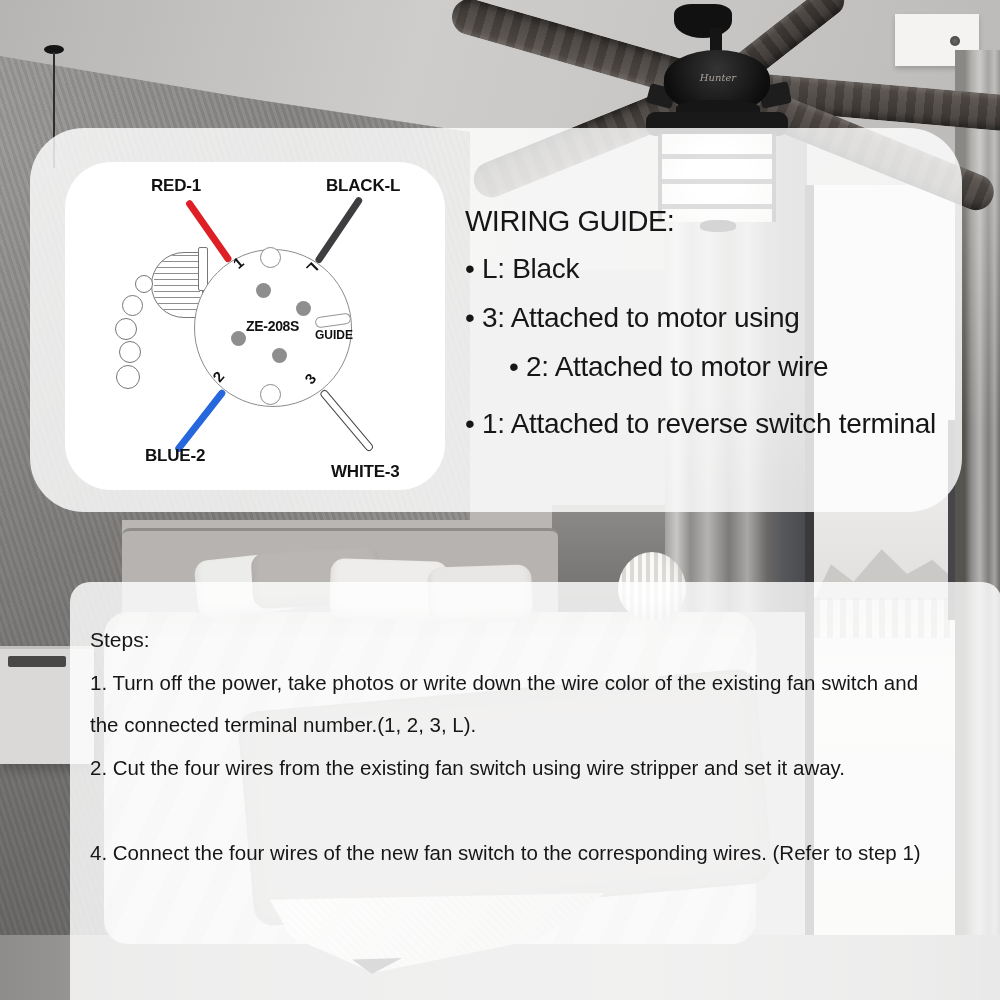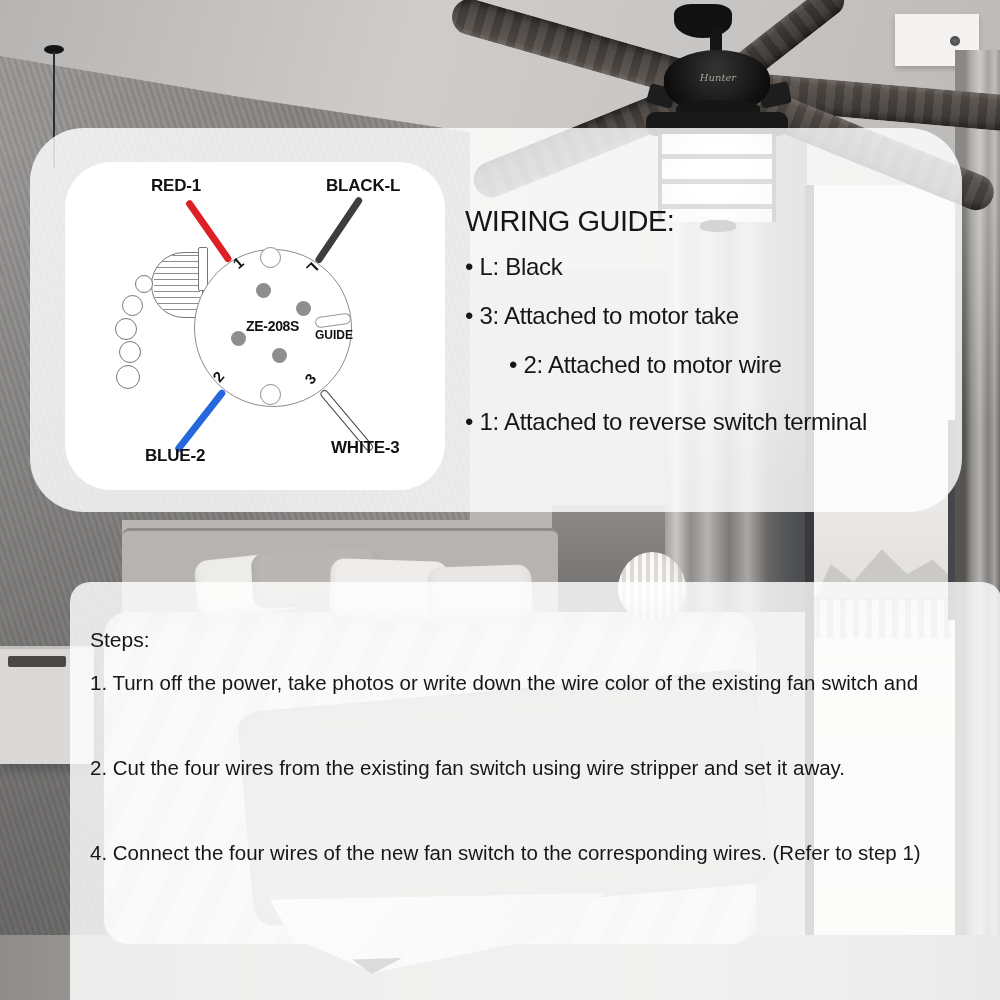--- a/index.html
+++ b/index.html
@@ -112,21 +112,21 @@
   
   .panel{background:rgba(255,255,255,.82);}
   .top-panel{left:30px;top:128px;width:932px;height:384px;border-radius:54px;}
   .steps-panel{left:30px;top:582px;width:932px;height:436px;border-radius:20px;margin-left:40px;}
   .diagram-card{left:35px;top:34px;width:380px;height:328px;border-radius:46px;
     background:rgba(255,255,255,.97);}
 
   
   .wire-label{font-weight:bold;font-size:17px;color:#111;letter-spacing:-.2px;white-space:nowrap;}
   .lbl-red{left:86px;top:14px;}  .lbl-black{left:261px;top:14px;}
-  .lbl-blue{left:80px;top:284px;} .lbl-white{left:266px;top:276px;}
+  .lbl-blue{left:80px;top:284px;} .lbl-white{left:266px;top:300px;}
   .wire{height:7px;border-radius:4px;transform-origin:0 50%;}
   .wire-red{left:165px;top:96px;width:74px;background:#df1f26;transform:rotate(235deg);}
   .wire-black{left:252px;top:97px;width:78px;background:#3e3e40;transform:rotate(-56deg);}
   .wire-blue{left:159px;top:225px;width:77px;background:#2767dd;transform:rotate(128deg);}
   .wire-white{left:257px;top:225px;width:77px;height:8px;background:#fff;
     border:1.2px solid #4a4a4a;transform:rotate(50deg);}
   .switch-circle{left:129px;top:87px;width:158px;height:158px;border-radius:50%;
     background:#fff;border:1.6px solid #8b8b8b;}
   .screw-hole{width:21px;height:21px;border-radius:50%;background:#fff;border:1.6px solid #8b8b8b;}
   .hole-top{left:195px;top:85px;} .hole-bottom{left:195px;top:222px;}
@@ -151,21 +151,21 @@
     border:1.5px solid #777;border-radius:2px;}
   .bead{border-radius:50%;background:#fff;border:1.6px solid #777;}
   .bead-1{left:70px;top:113px;width:18px;height:18px;}
   .bead-2{left:57px;top:133px;width:21px;height:21px;}
   .bead-3{left:50px;top:156px;width:22px;height:22px;}
   .bead-4{left:54px;top:179px;width:22px;height:22px;}
   .bead-5{left:51px;top:203px;width:24px;height:24px;}
 
   
   .guide-title{left:465px;top:205px;font-size:29px;letter-spacing:-.5px;color:#161616;white-space:nowrap;}
-  .guide-bullet{left:465px;font-size:24px;letter-spacing:-.3px;color:#161616;white-space:nowrap;text-align:center;}
+  .guide-bullet{left:465px;font-size:28px;letter-spacing:-.3px;color:#161616;white-space:nowrap;text-align:center;}
   .gb-0{top:253px;} .gb-1{top:302px;} .gb-2{top:351px;margin-left:44px;} .gb-3{top:400px;margin-top:8px;}
 
   
   .steps-title{left:20px;top:46px;font-size:21px;color:#161616;}
   .step-line{left:20px;font-size:20.5px;color:#161616;white-space:nowrap;}
   .sl-0{top:89px;} .sl-1{top:131px;} .sl-2{top:174px;text-align:right;}
   .sl-3{top:216px;} .sl-4{top:259px;} .sl-5{top:301px;}
 </style>
 </head>
 <body>
@@ -255,24 +255,25 @@
 
       <div class="wire-label lbl-red">RED-1</div>
       <div class="wire-label lbl-black">BLACK-L</div>
       <div class="wire-label lbl-blue">BLUE-2</div>
       <div class="wire-label lbl-white">WHITE-3</div>
     </div>
   </section>
 
   <h2 class="guide-title" style="margin:0;font-weight:normal;">WIRING GUIDE:</h2>
   <div class="guide-bullet gb-0">• L: Black</div>
-  <div class="guide-bullet gb-1">• 3: Attached to motor take</div>
+  <div class="guide-bullet gb-1">• 3: Attached to motor using</div>
   <div class="guide-bullet gb-2">• 2: Attached to motor wire</div>
   <div class="guide-bullet gb-3">• 1: Attached to reverse switch terminal</div>
 
   <section class="panel steps-panel">
     <div class="steps-title">Steps:</div>
     <div class="step-line sl-0">1. Turn off the power, take photos or write down the wire color of the existing fan switch and</div>
+    <div class="step-line sl-1">the connected terminal number.(1, 2, 3, L).</div>
     <div class="step-line sl-2">2. Cut the four wires from the existing fan switch using wire stripper and set it away.</div>
     <div class="step-line sl-4">4. Connect the four wires of the new fan switch to the corresponding wires. (Refer to step 1)</div>
   </section>
 
 </div>
 
 </body></html>

